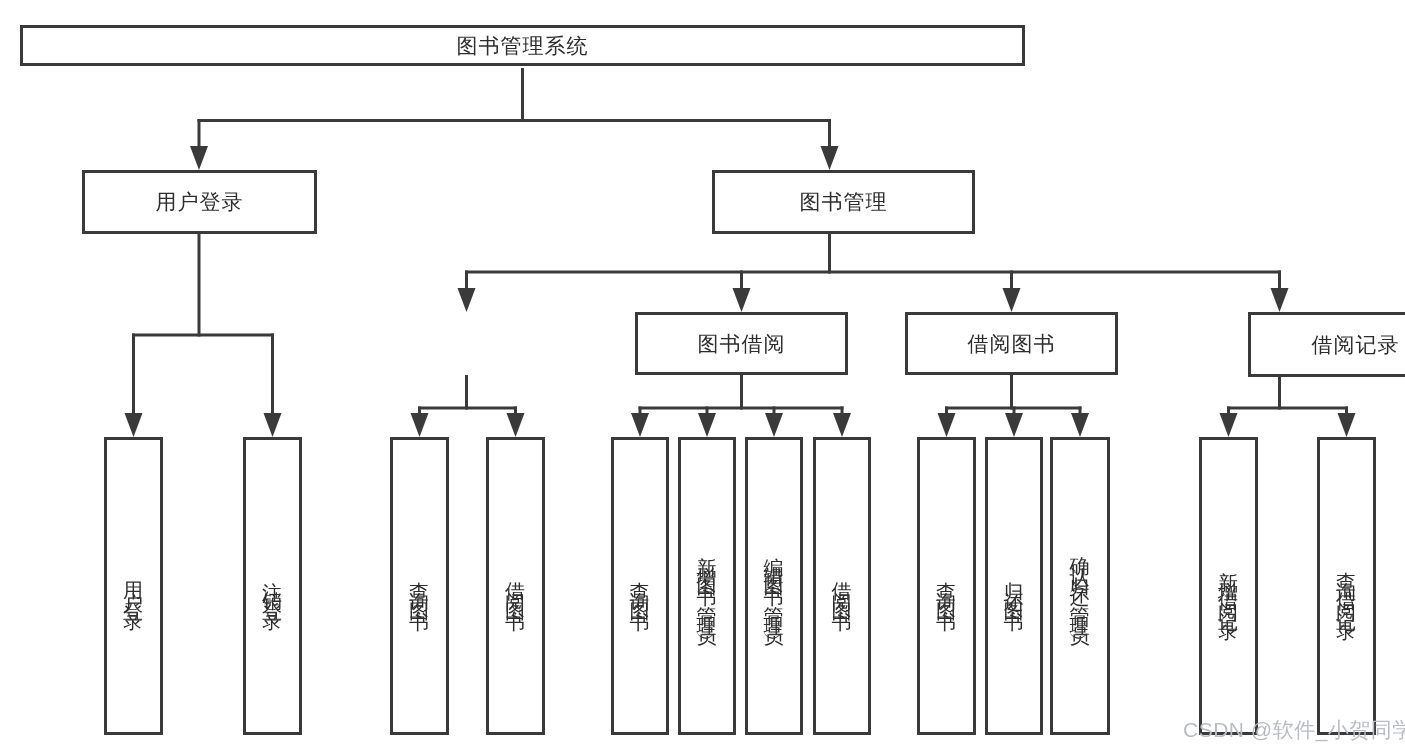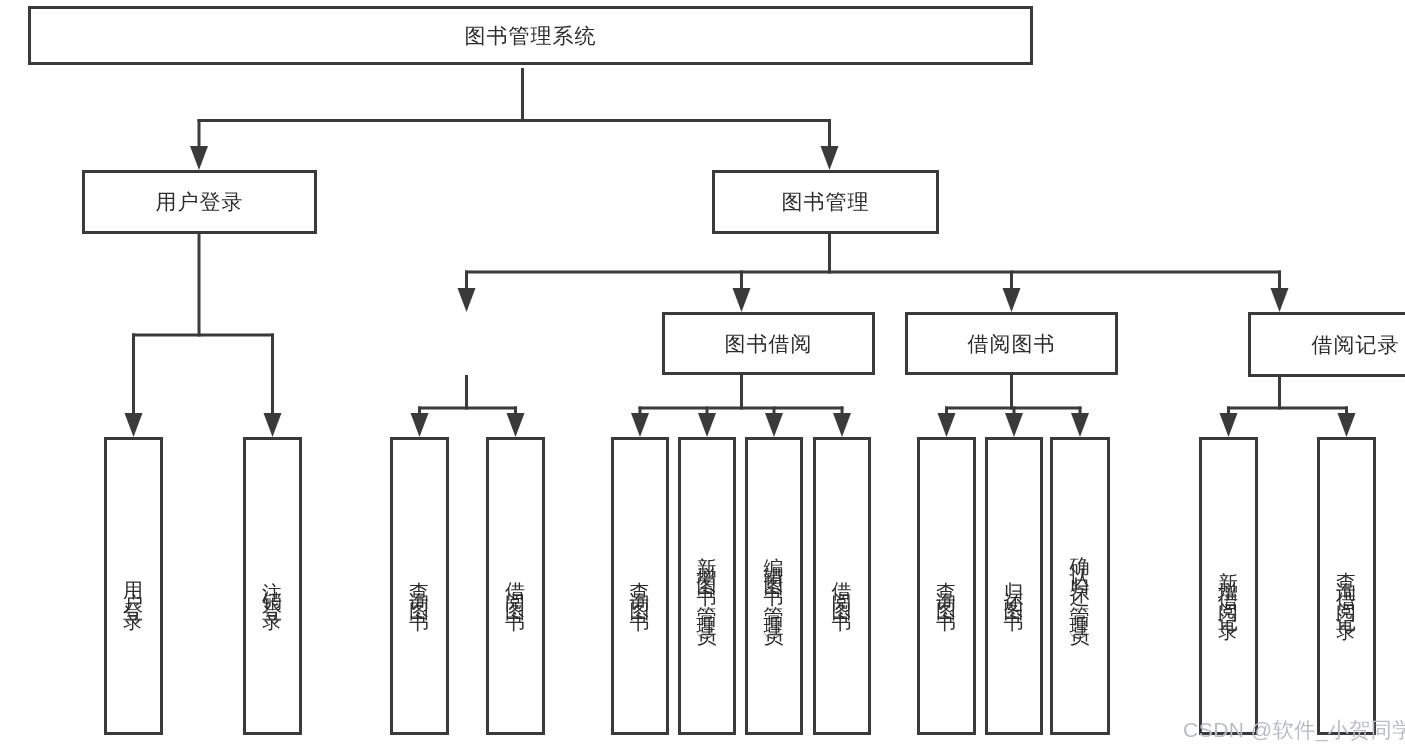--- a/index.html
+++ b/index.html
@@ -99,32 +99,32 @@
       <line x1="1014" y1="406.5" x2="1014" y2="419" stroke="#3a3a3a" stroke-width="3"></line>
       <polygon points="1005,413 1023,413 1014,437" fill="#3a3a3a"></polygon>
       <line x1="1080" y1="406.5" x2="1080" y2="419" stroke="#3a3a3a" stroke-width="3"></line>
       <polygon points="1071,413 1089,413 1080,437" fill="#3a3a3a"></polygon>
       <line x1="1228.5" y1="406.5" x2="1228.5" y2="419" stroke="#3a3a3a" stroke-width="3"></line>
       <polygon points="1219.5,413 1237.5,413 1228.5,437" fill="#3a3a3a"></polygon>
       <line x1="1346.5" y1="406.5" x2="1346.5" y2="419" stroke="#3a3a3a" stroke-width="3"></line>
       <polygon points="1337.5,413 1355.5,413 1346.5,437" fill="#3a3a3a"></polygon>
     </svg>
 
-  <div class="box h" style="left:20px;top:6px;width:1005px;height:59px;margin-left:8px;">
+  <div class="box h" style="left:20px;top:25px;width:1005px;height:41px;">
     <span>图书管理系统</span>
   </div>
 
   <div class="box h" style="left:82px;top:170px;width:235px;height:64px;">
     <span>用户登录</span>
   </div>
-  <div class="box h" style="left:712px;top:170px;width:227px;height:64px;">
+  <div class="box h" style="left:712px;top:170px;width:263px;height:64px;">
     <span>图书管理</span>
   </div>
 
-  <div class="box h" style="left:662px;top:312px;width:213px;height:63px;">
+  <div class="box h" style="left:635px;top:312px;width:213px;height:63px;">
     <span>图书借阅</span>
   </div>
   <div class="box h" style="left:905px;top:312px;width:213px;height:63px;">
     <span>借阅图书</span>
   </div>
   <div class="box h" style="left:1212px;top:312px;width:215px;height:65px;margin-left:36px;">
     <span>借阅记录</span>
   </div>
 
   <div class="box v" style="left:104px;top:437px;width:59px;height:298px;">

